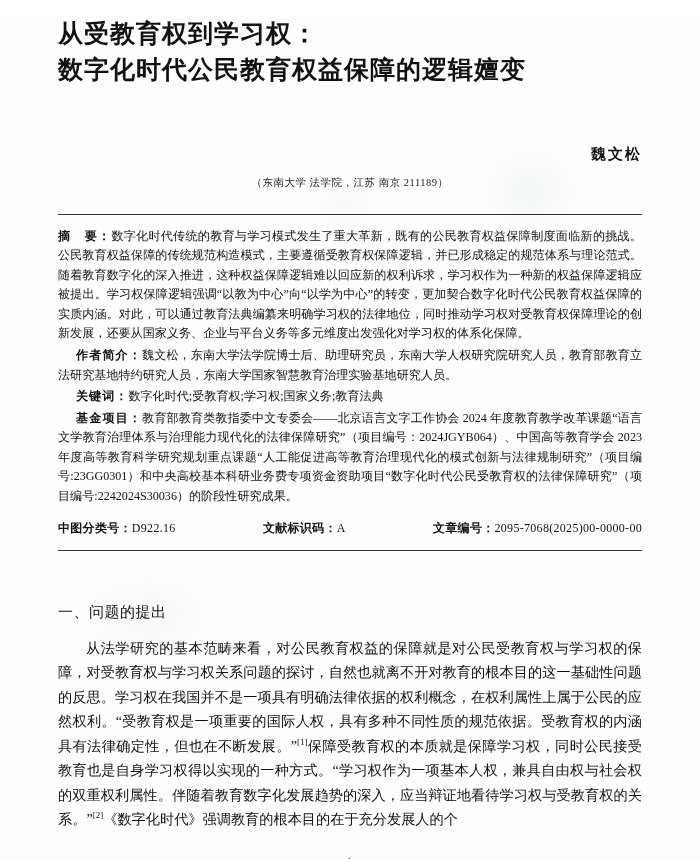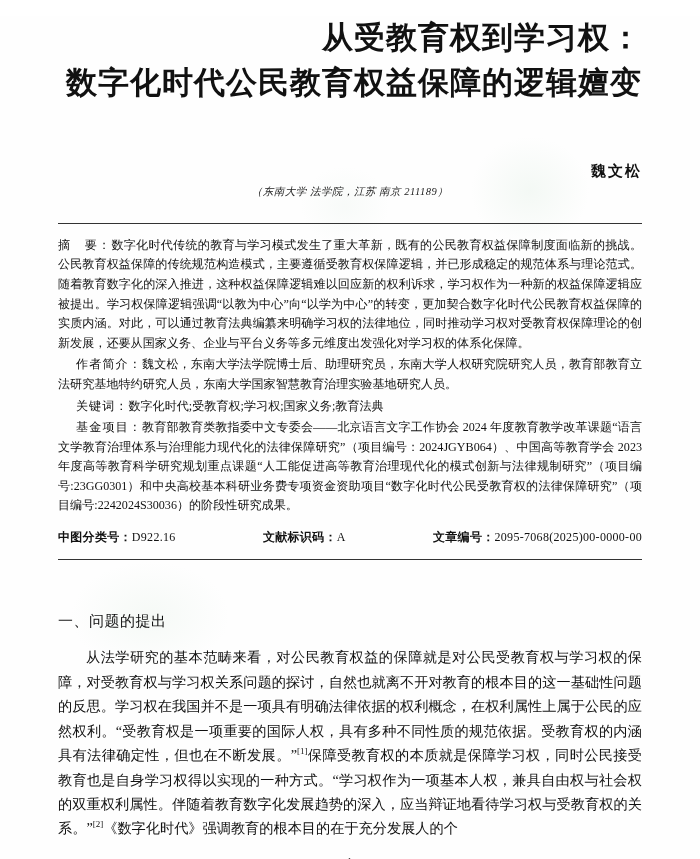--- a/index.html
+++ b/index.html
@@ -34,64 +34,63 @@
          background: radial-gradient(ellipse at center, rgba(200,225,205,0.55) 0%, rgba(255,255,255,0) 70%); }
   .wm2 { left: 70px;  top: 545px; width: 160px; height: 110px;
          background: radial-gradient(ellipse at center, rgba(205,228,210,0.5) 0%, rgba(255,255,255,0) 70%); }
   .wm3 { left: 300px; top: 150px; width: 90px; height: 80px;
          background: radial-gradient(ellipse at center, rgba(210,230,215,0.4) 0%, rgba(255,255,255,0) 70%); }
 
   .content { position: relative; z-index: 2; }
 
   h1.title {
     font-family: "Liberation Serif", "DejaVu Serif", serif;
-    font-size: 31px;
+    font-size: 25px;
     font-weight: bold;
-    text-align: right;
+    text-align: left;
     line-height: 1.45;
     margin: 16px 0 0 0;
     letter-spacing: 1px;
   }
   h1.title .line2 { display: block; }
 
   .author {
     text-align: right;
     font-size: 15px;
     font-weight: bold;
     margin-top: 56px;
     letter-spacing: 2px;
   }
   .affil {
     text-align: center;
     font-size: 10.5px;
-    margin-top: 4px;
+    margin-top: 12px;
     color: #222;
     letter-spacing: 0.5px;
-    font-style: italic;
   }
 
   .rule {
     border: 0;
     border-top: 1px solid #333;
     margin: 24px 0 12px 0;
   }
   .rule.bottom { margin: 12px 0 0 0; }
 
   .abs-block {
     font-size: 12.1px;
     line-height: 1.62;
     text-align: justify;
     text-justify: inter-ideograph;
   }
   .abs-block p {
     margin: 0 0 2px 0;
     text-indent: 0;
   }
   .abs-block .lbl {
-    font-weight: normal;
+    font-weight: bold;
     letter-spacing: 1px;
   }
   .abs-first { text-indent: 18px; }
 
   .meta-row {
     display: flex;
     justify-content: space-between;
     align-items: center;
     font-size: 12px;
     margin-top: 12px;

